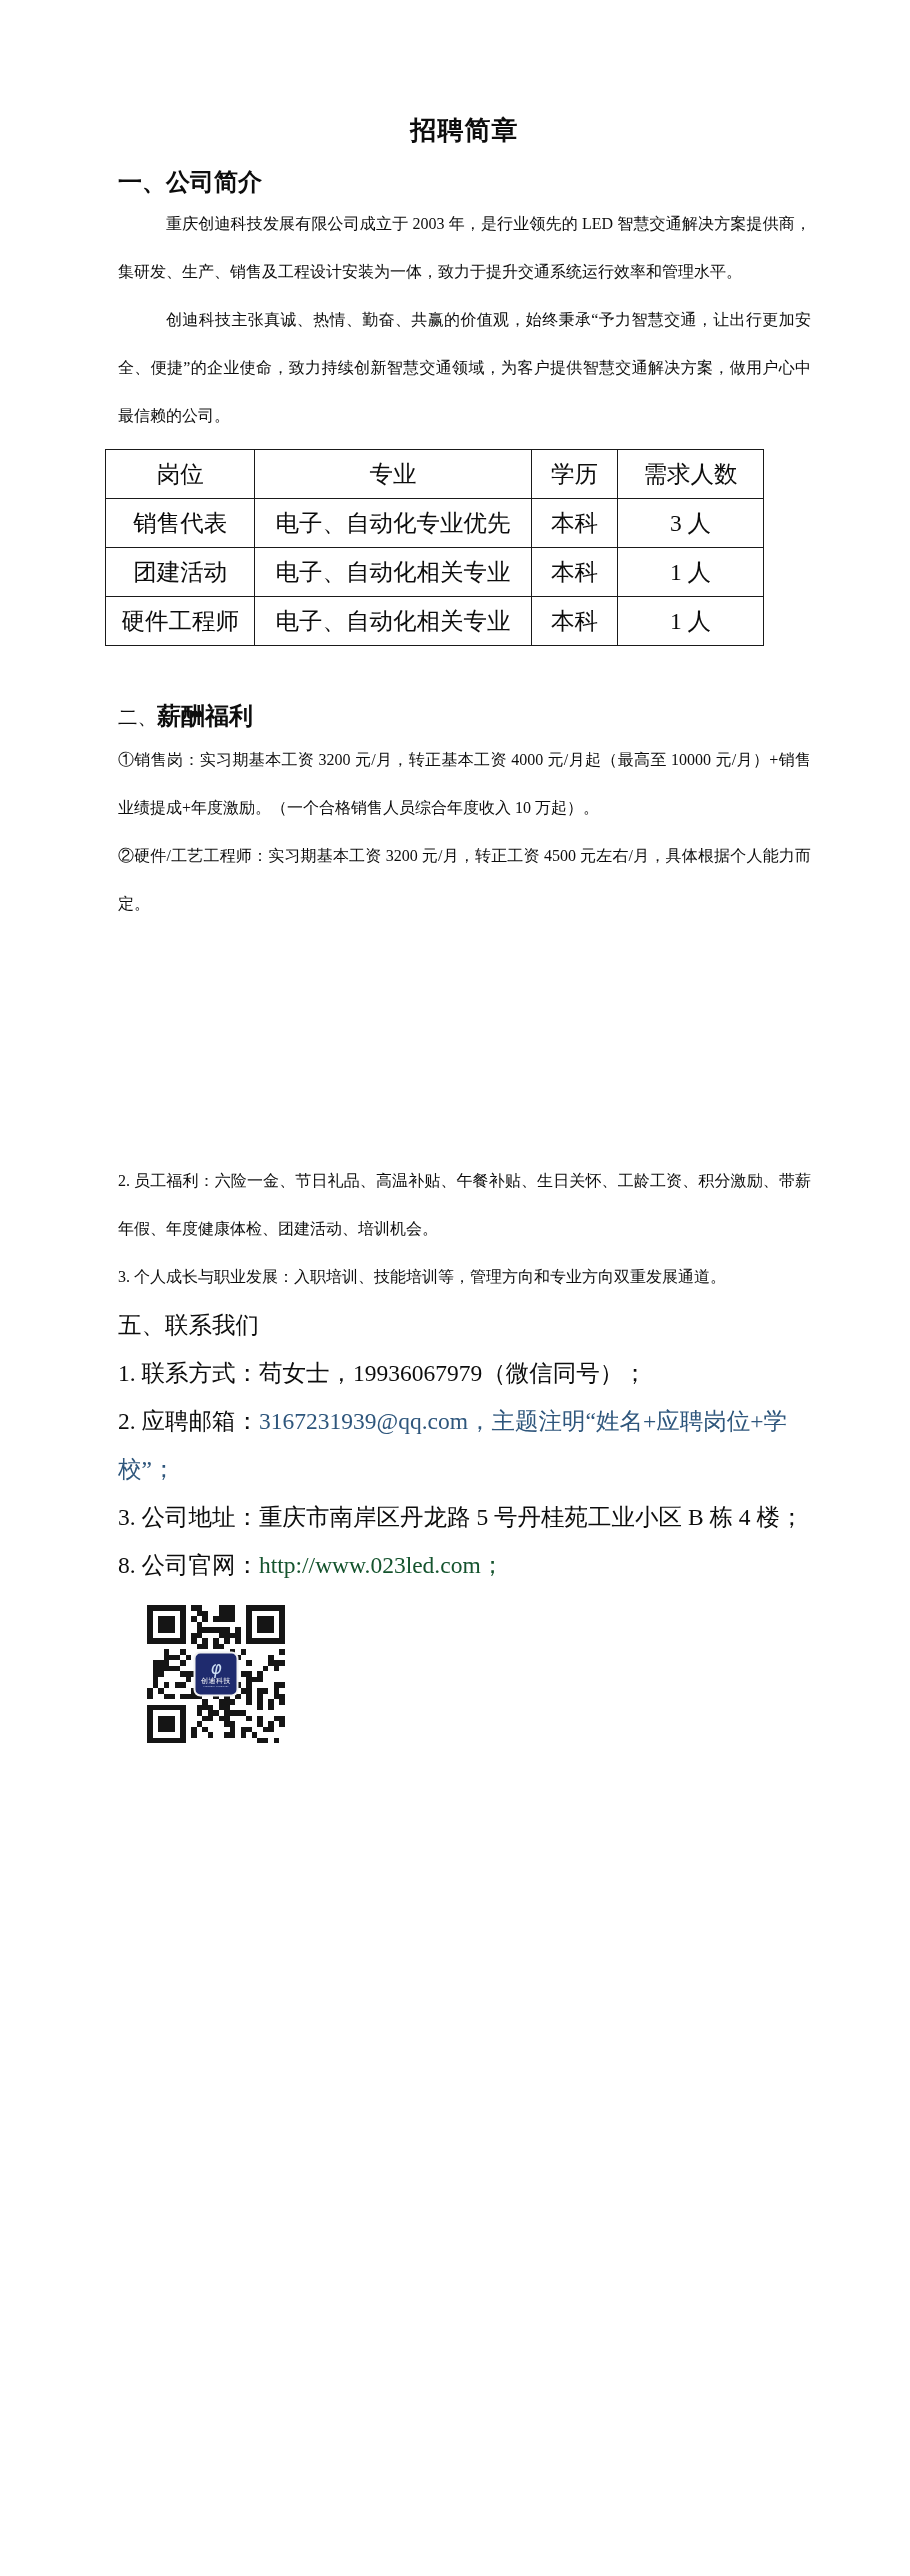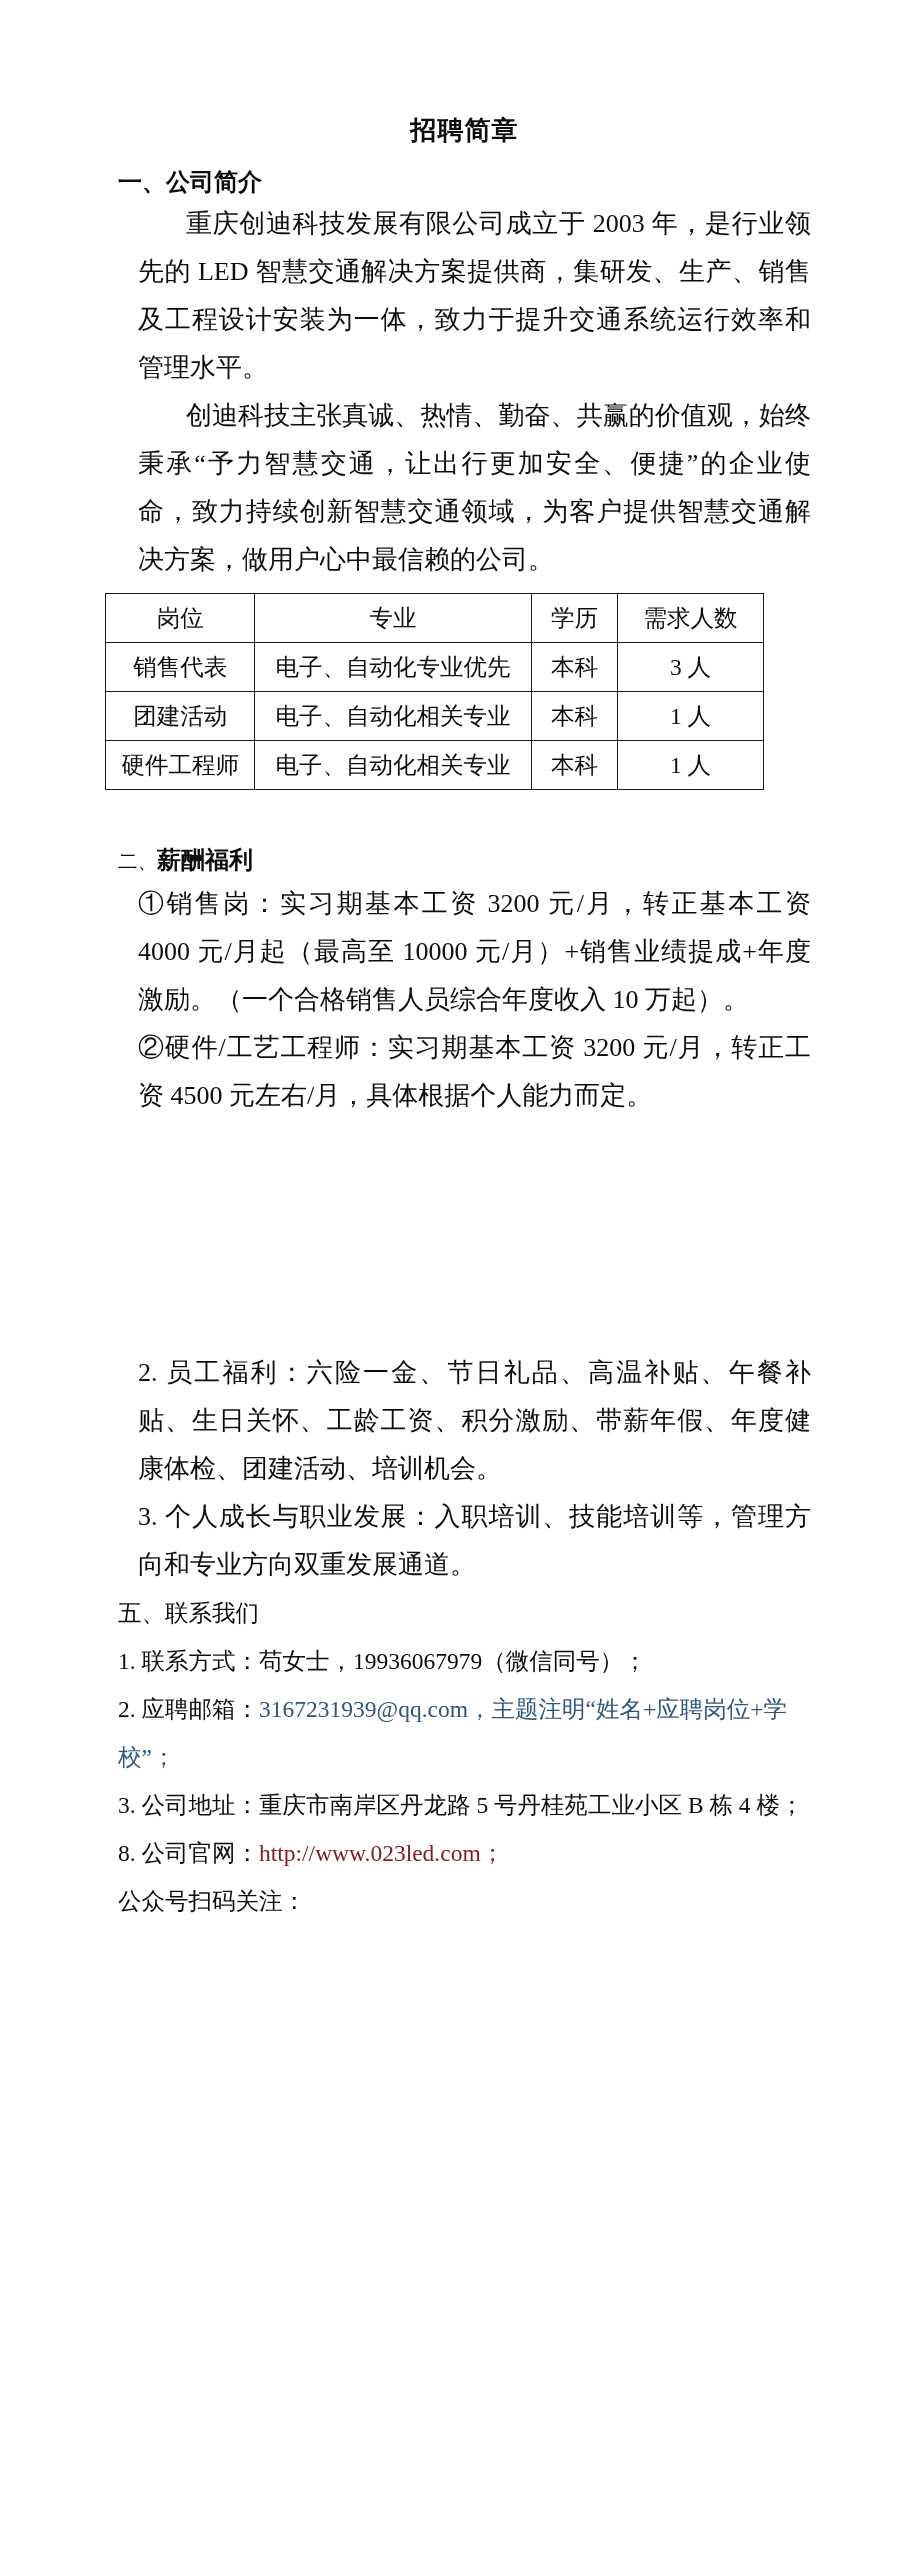--- a/index.html
+++ b/index.html
@@ -24,25 +24,24 @@
     font-weight: bold;
     letter-spacing: 1.1px;
   }
   .h-bold {
     margin-top: 15px;
     font-size: 24px;
     line-height: 36px;
     font-weight: bold;
   }
   .para {
-    font-size: 26px;
+    font-size: 16px;
     line-height: 48px;
     text-align: justify;
     text-indent: 48px;
-    margin-left: 20px;
   }
   .para.noindent { text-indent: 0; }
   .mt-body { margin-top: 8px; }
   .jobs-table {
     width: 659px;
     margin-left: -12.6px;
     margin-top: 9.2px;
     border-collapse: collapse;
     table-layout: fixed;
   }
@@ -192,24 +191,23 @@
 
     <div class="h-plain">1. 联系方式：苟女士，19936067979（微信同号）；</div>
 
     <div class="h-plain">
       <span>2. 应聘邮箱：</span><a class="link" id="email-link" href="#" style="color: rgb(46, 86, 124);">3167231939@qq.com，主题注明“姓名+应聘岗位+学校”；</a>
     </div>
 
     <div class="h-plain">3. 公司地址：重庆市南岸区丹龙路 5 号丹桂苑工业小区 B 栋 4 楼；</div>
 
     <div class="h-plain">
-      <span>8. 公司官网：</span><a class="link" id="site-link" href="#" style="color: #7f1d1d; text-align: right;">http://www.023led.com；</a>
+      <span>8. 公司官网：</span><a class="link" id="site-link" href="#" style="color: #14532d; text-align: right;">http://www.023led.com；</a>
     </div>
 
-    <div class="h-plain">公众号扫码关注：</div>
 
     <div class="qr-wrap">
       <div class="qr-grid" id="qr-grid">
           <div class="m b"></div>
           <div class="m b"></div>
           <div class="m b"></div>
           <div class="m b"></div>
           <div class="m b"></div>
           <div class="m b"></div>
           <div class="m b"></div>

